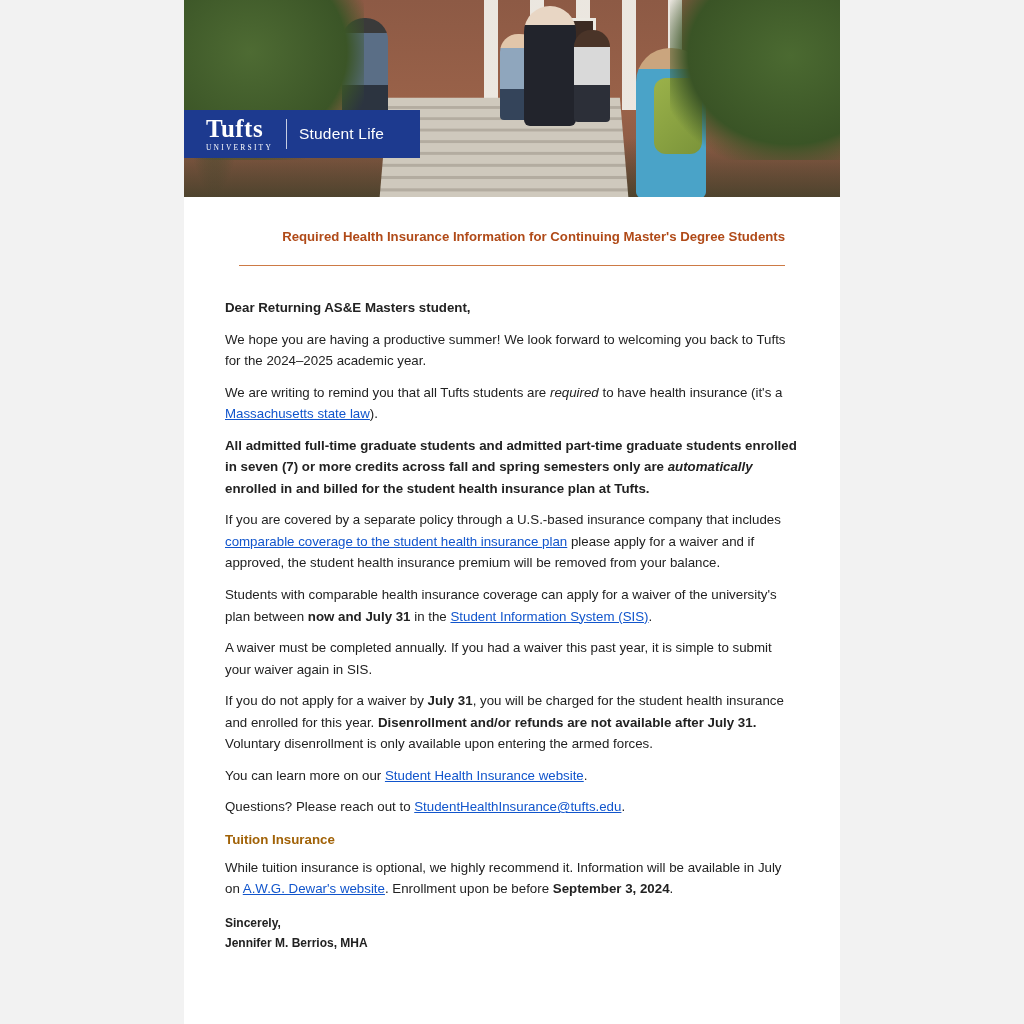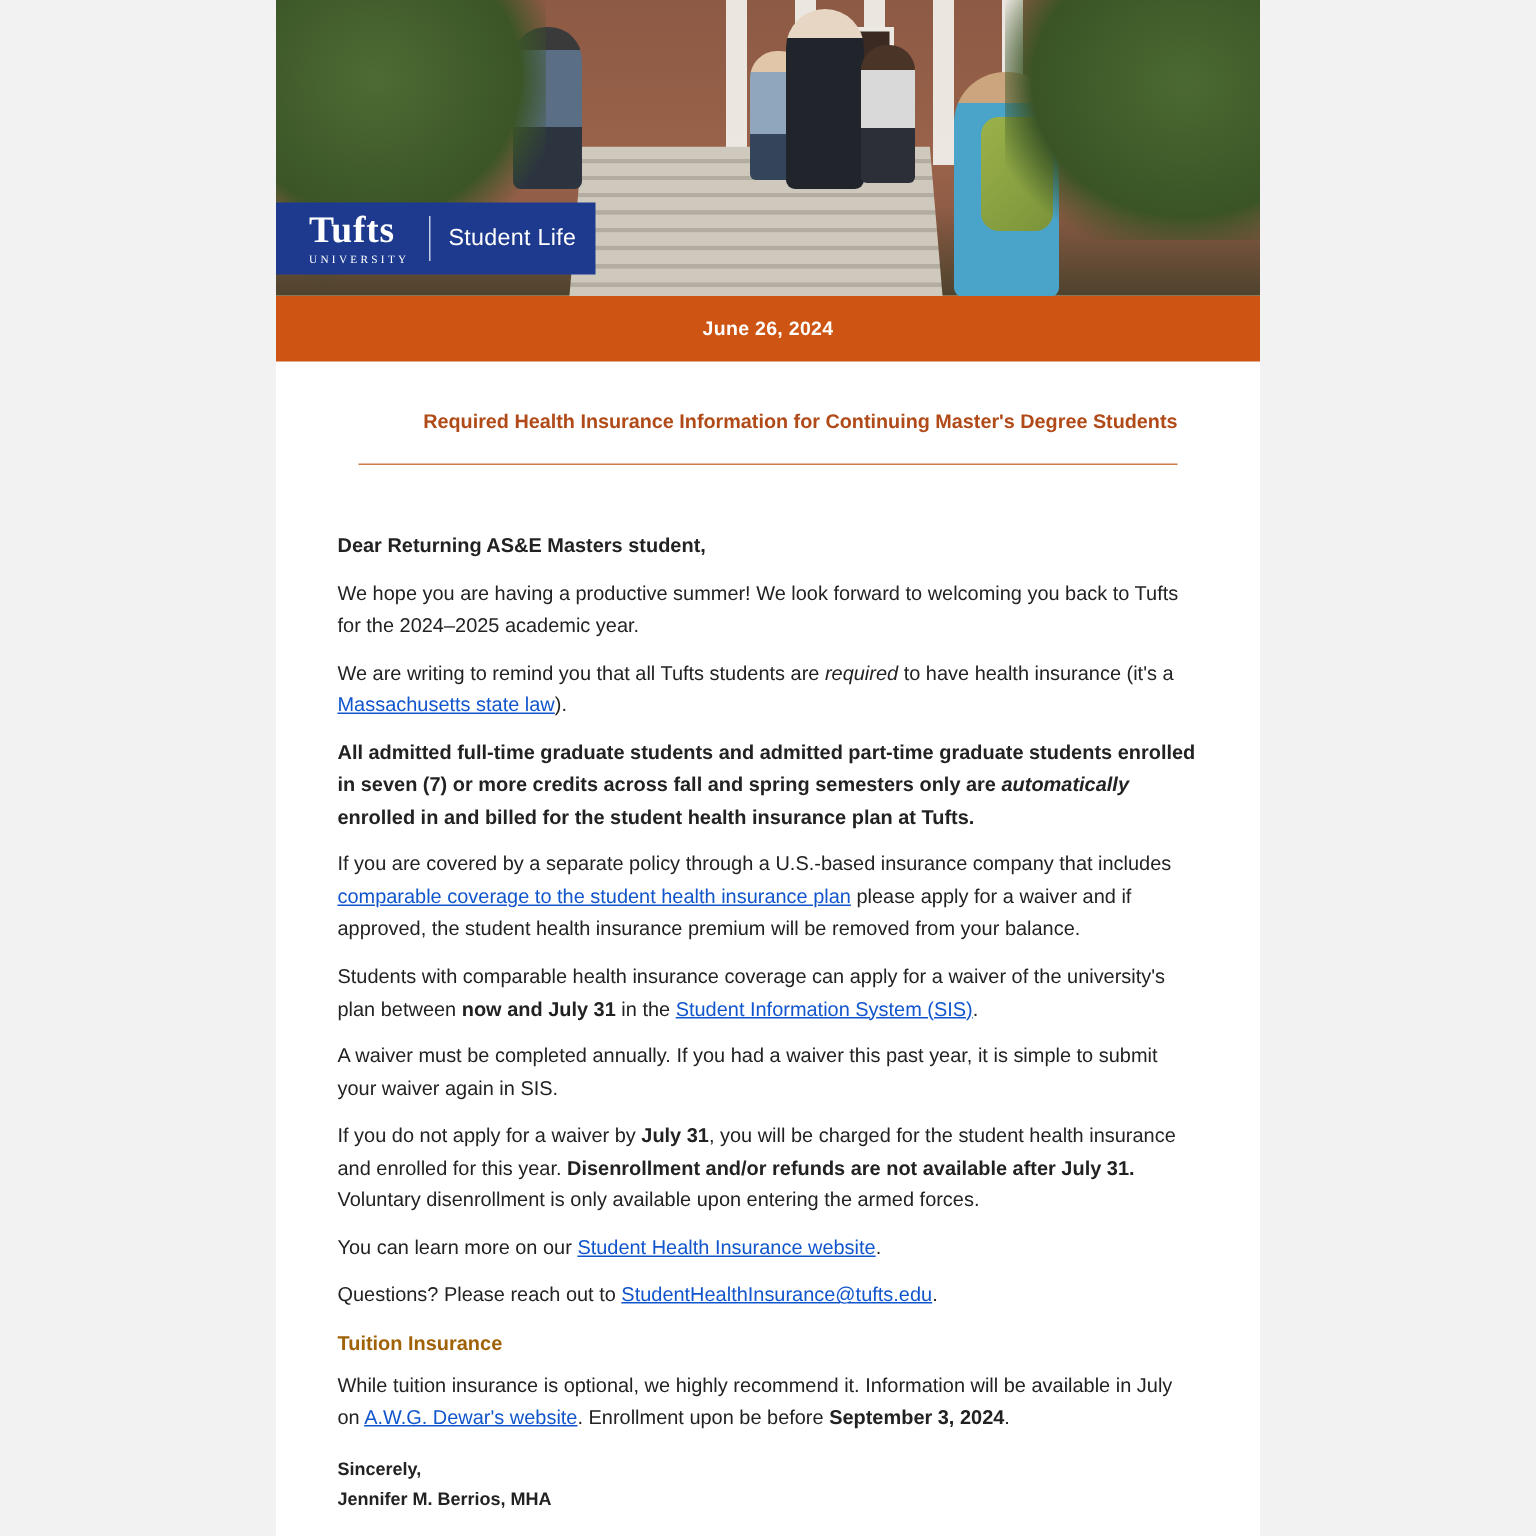--- a/index.html
+++ b/index.html
@@ -85,22 +85,22 @@
   }
   .fig-a { left: 340px; top: 6px; width: 52px; height: 120px; background: linear-gradient(to bottom, #e8d6c4 0 16%, #22242c 16% 100%); border-radius: 26px 26px 6px 6px; }
   .fig-b { left: 158px; top: 18px; width: 46px; height: 108px; background: linear-gradient(to bottom, #3a3a3a 0 14%, #5a6e86 14% 62%, #2c3440 62% 100%); border-radius: 22px 22px 5px 5px; }
   .fig-c { left: 316px; top: 34px; width: 38px; height: 86px; background: linear-gradient(to bottom, #e2c6aa 0 16%, #8fa6bd 16% 64%, #34445a 64% 100%); border-radius: 18px 18px 4px 4px; }
   .fig-d { left: 390px; top: 30px; width: 36px; height: 92px; background: linear-gradient(to bottom, #4a3428 0 18%, #d9d9d9 18% 60%, #2c2f38 60% 100%); border-radius: 17px 17px 4px 4px; }
   .fig-e { left: 452px; top: 48px; width: 70px; height: 150px; background: linear-gradient(to bottom, #caa57e 0 14%, #4aa3c8 14% 100%); border-radius: 34px 34px 6px 6px; }
   .fig-e-pack { position: absolute; left: 470px; top: 78px; width: 48px; height: 76px; background: linear-gradient(135deg, #9bb24a, #7b943a); border-radius: 12px; }
   .hero-logo {
     position: absolute;
     left: 0;
-    top: 135px;
-    width: 213px;
+    top: 110px;
+    width: 236px;
     height: 48px;
     background: #1d3a8f;
     display: flex;
     align-items: center;
     padding-left: 22px;
     box-sizing: border-box;
   }
   .logo-tufts {
     color: #ffffff;
     font-family: "Liberation Serif", serif;
@@ -155,21 +155,21 @@
     border: 0;
     border-top: 1px solid #cd7a45;
     margin: 20px 14px 0 14px;
   }
   .p {
     font-size: 13.3px;
     color: #222222;
     line-height: 1.62;
     margin: 0 0 10px 0;
   }
-  .p.first { margin-top: 43px; }
+  .p.first { margin-top: 31px; }
   .b { font-weight: bold; }
   .i { font-style: italic; }
   .bi { font-weight: bold; font-style: italic; }
   a.link {
     color: #1155cc;
     text-decoration: underline;
   }
   .subhead {
     font-size: 13.3px;
     font-weight: bold;
@@ -206,21 +206,20 @@
     <div class="hero-logo">
       <div>
         <div class="logo-tufts">Tufts</div>
         <div class="logo-university">UNIVERSITY</div>
       </div>
       <div class="logo-divider"></div>
       <div class="logo-student-life">Student Life</div>
     </div>
   </div>
 
-  <div class="date-bar">June 26, 2024</div>
 
   <div class="content">
 
     <div class="headline">Required Health Insurance Information for Continuing Master's Degree Students</div>
     <hr class="rule">
 
     <p class="p first b">Dear Returning AS&amp;E Masters student,</p>
 
     <p class="p">We hope you are having a productive summer! We look forward to welcoming you back to Tufts for the 2024–2025 academic year.</p>
 

